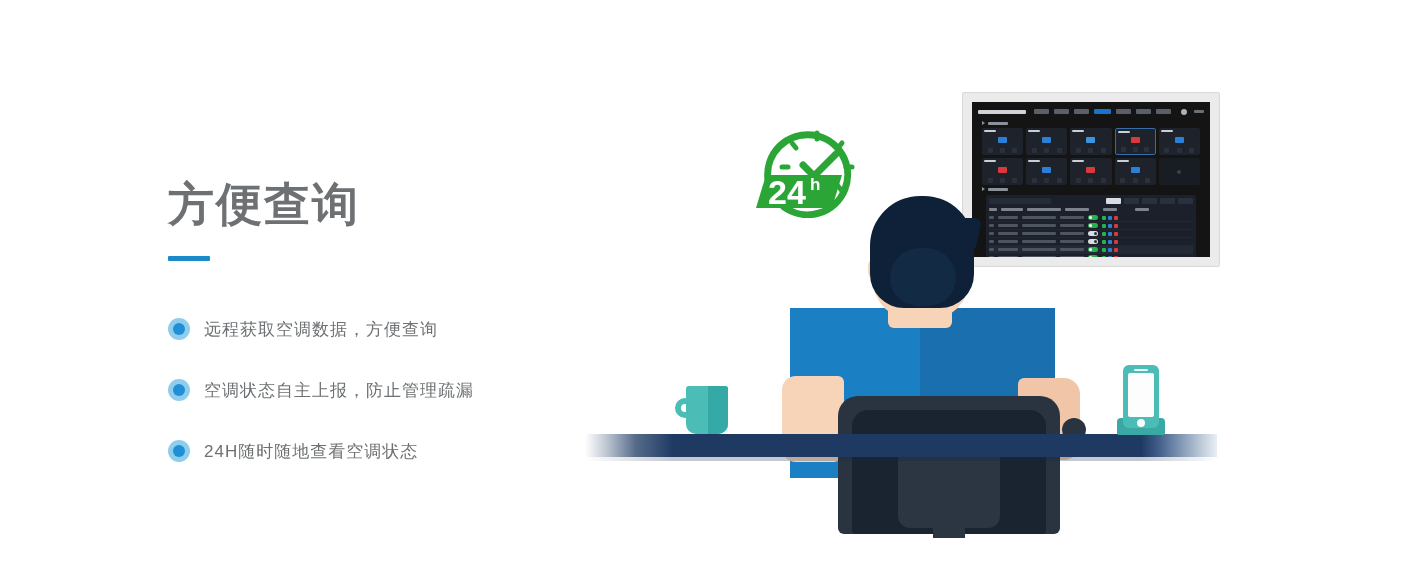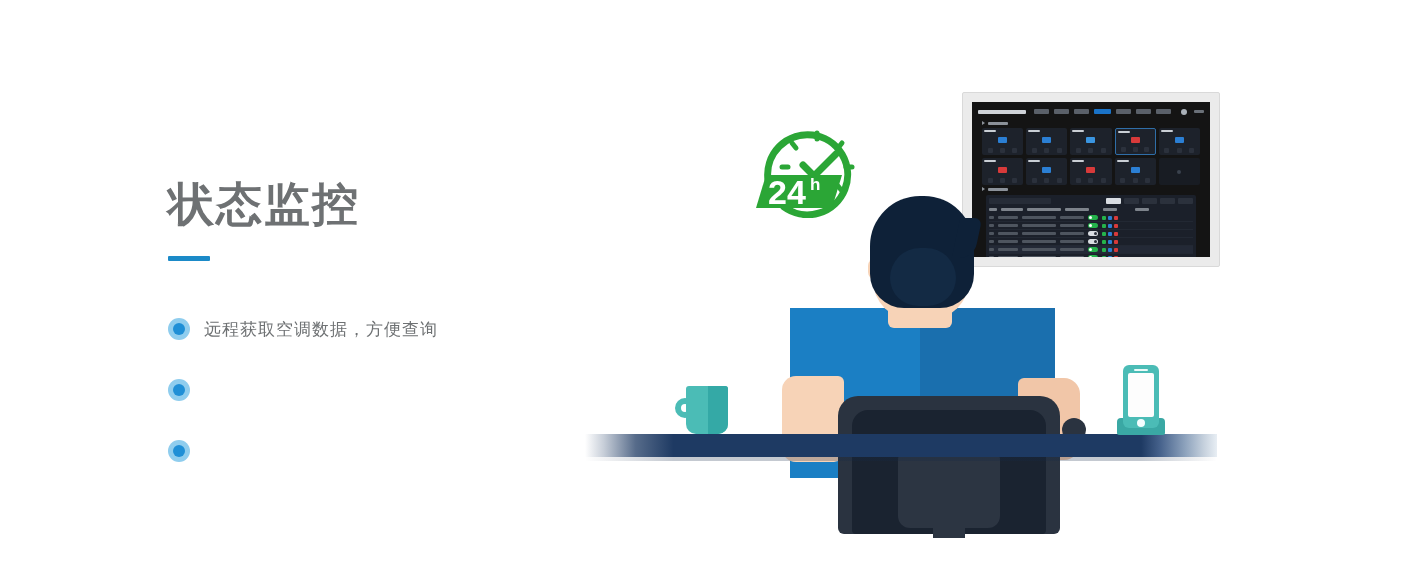--- a/index.html
+++ b/index.html
@@ -137,34 +137,36 @@
   .chair-pad{position:absolute;left:258px;top:252px;width:102px;height:80px;background:#2c3542;
     border-radius:12px;}
   .chair-pad2{position:absolute;left:293px;top:300px;width:32px;height:42px;background:#2c3542;}
 </style>
 </head>
 <body>
 
 <div class="stage">
 
   <div class="text-block">
-    <h1 class="headline">状态监控</h1>
+    <h1 class="headline">方便查询</h1>
     <div class="accent-bar"></div>
   </div>
 
   <div class="bullets">
     <div class="bullet-row">
       <span class="bullet-dot"></span>
       <span class="bullet-text">远程获取空调数据，方便查询</span>
     </div>
     <div class="bullet-row">
       <span class="bullet-dot"></span>
+      <span class="bullet-text">空调状态自主上报，防止管理疏漏</span>
     </div>
     <div class="bullet-row">
       <span class="bullet-dot"></span>
+      <span class="bullet-text">24H随时随地查看空调状态</span>
     </div>
   </div>
 
   <div class="icon24">
     <svg width="140" height="100" viewBox="0 0 140 100">
       <g fill="none" stroke="#2ba636" stroke-width="7" stroke-linecap="round">
         <path d="M36 62 A40 40 0 1 1 52 89"></path>
       </g>
       <g stroke="#2ba636" stroke-width="5" stroke-linecap="round">
         <line x1="85" y1="15" x2="85" y2="21"></line>

